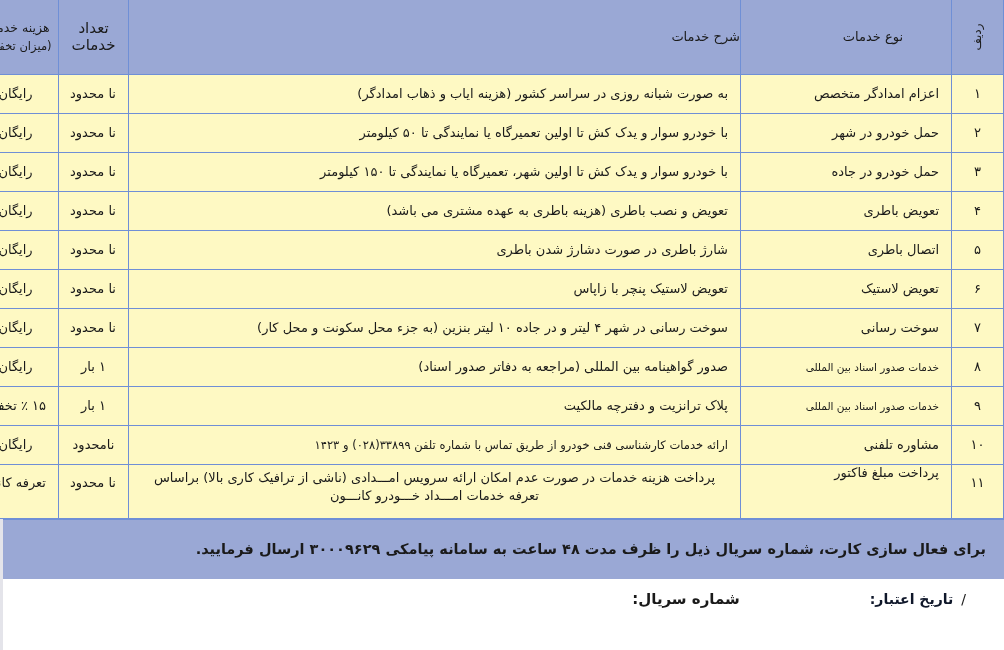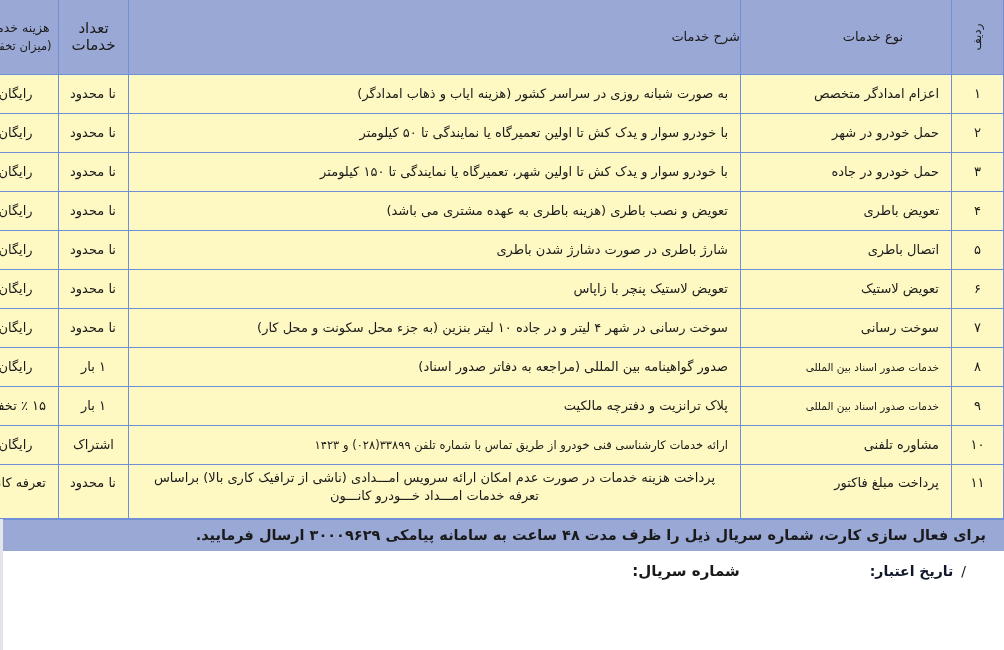--- a/index.html
+++ b/index.html
@@ -58,28 +58,28 @@
     th.col-count { font-size: 15px; font-weight: bold; line-height: 1.15; }
     th.col-cost { font-size: 12px; line-height: 1.5; }
     th .sub { display: block; font-size: 11.5px; }
 
     td.col-idx { font-size: 14px; padding: 0 !important; }
     td.col-type { font-size: 13px; }
     td.col-type.small { font-size: 10.5px; letter-spacing: -0.2px; }
     td.col-desc { font-size: 13px; }
     td.col-desc.thin { font-size: 11.5px; letter-spacing: 0.4px; }
     td.col-desc.multi { white-space: normal; line-height: 1.45; padding-top: 4px; vertical-align: top; text-align: center; }
-    td.col-type.top { vertical-align: top; padding-top: 10px; }
+    td.col-type.top { vertical-align: top; }
     td.col-idx.top { vertical-align: top; padding-top: 10px !important; }
     td.col-count, td.col-cost { font-size: 13px; padding: 0 4px; }
     td.col-count.top, td.col-cost.top { vertical-align: top; padding-top: 10px; }
 
     .activation-bar {
       width: 1001px;
-      height: 32px;
+      height: 60px;
       background: #9aa8d5;
       border-top: 1px solid #6f8fd6;
       display: flex;
       align-items: center;
       padding-right: 18px;
       font-weight: bold;
       font-size: 14.5px;
       color: #1a1a1a;
       direction: rtl;
     }
@@ -181,21 +181,21 @@
         <td class="col-idx">۹</td>
         <td class="col-type small">خدمات صدور اسناد بین المللی</td>
         <td class="col-desc">پلاک  ترانزیت و دفترچه مالکیت</td>
         <td class="col-count">۱ بار</td>
         <td class="col-cost">۱۵ ٪ تخفیف</td>
       </tr>
       <tr>
         <td class="col-idx">۱۰</td>
         <td class="col-type">مشاوره تلفنی</td>
         <td class="col-desc thin">ارائه خدمات کارشناسی فنی خودرو از طریق تماس با شماره تلفن ۳۳۸۹۹(۰۲۸) و ۱۴۲۳</td>
-        <td class="col-count">اشتراک</td>
+        <td class="col-count">نامحدود</td>
         <td class="col-cost">رایگان</td>
       </tr>
       <tr class="tall">
         <td class="col-idx top">۱۱</td>
         <td class="col-type top">پرداخت مبلغ فاکتور</td>
         <td class="col-desc multi">پرداخت هزینه خدمات در صورت عدم امکان ارائه سرویس امـــدادی (ناشی از ترافیک کاری بالا) براساس تعرفه خدمات امـــداد خـــودرو کانـــون</td>
         <td class="col-count top">نا محدود</td>
         <td class="col-cost top">تعرفه کانون</td>
       </tr>
     </tbody>

